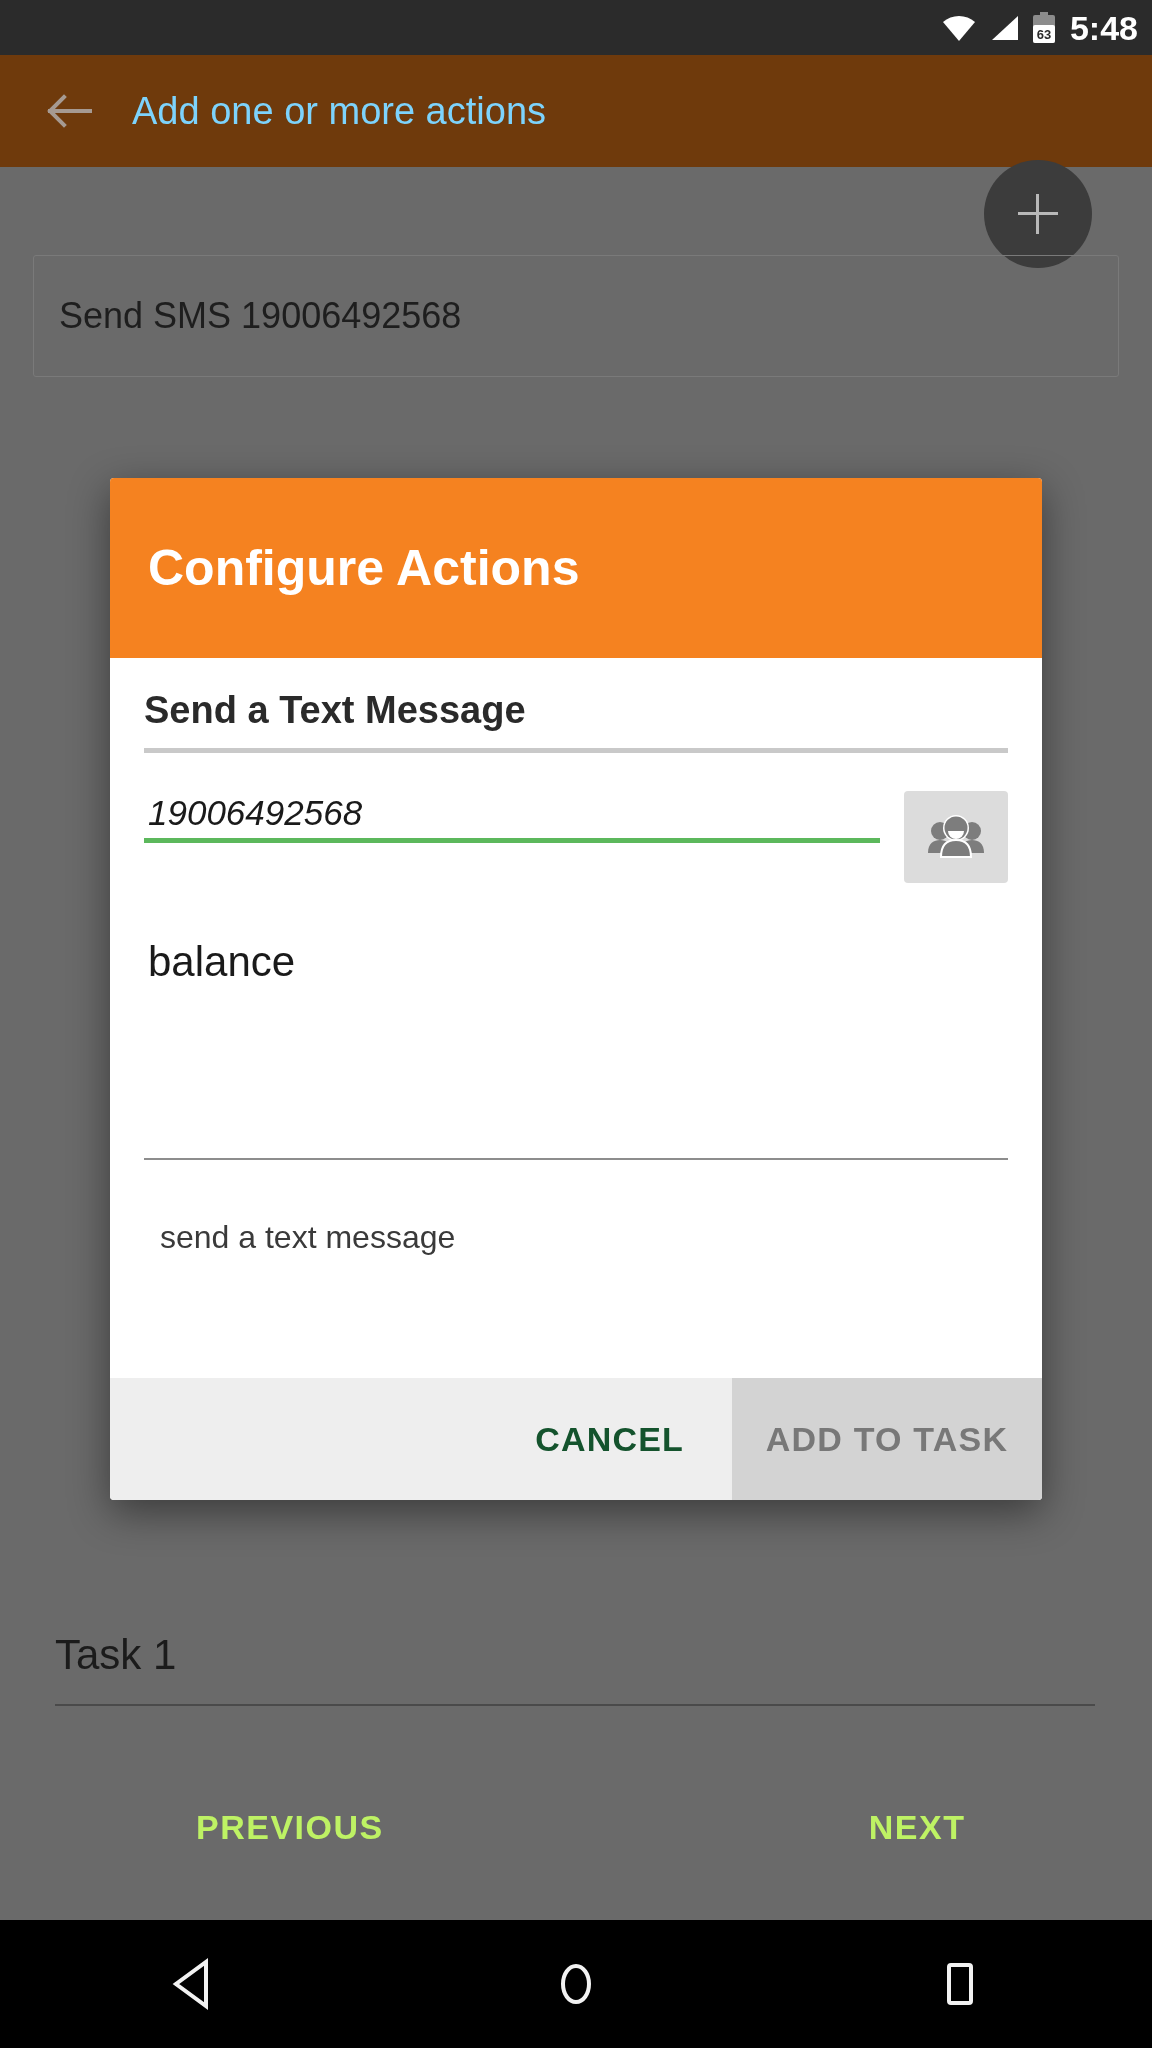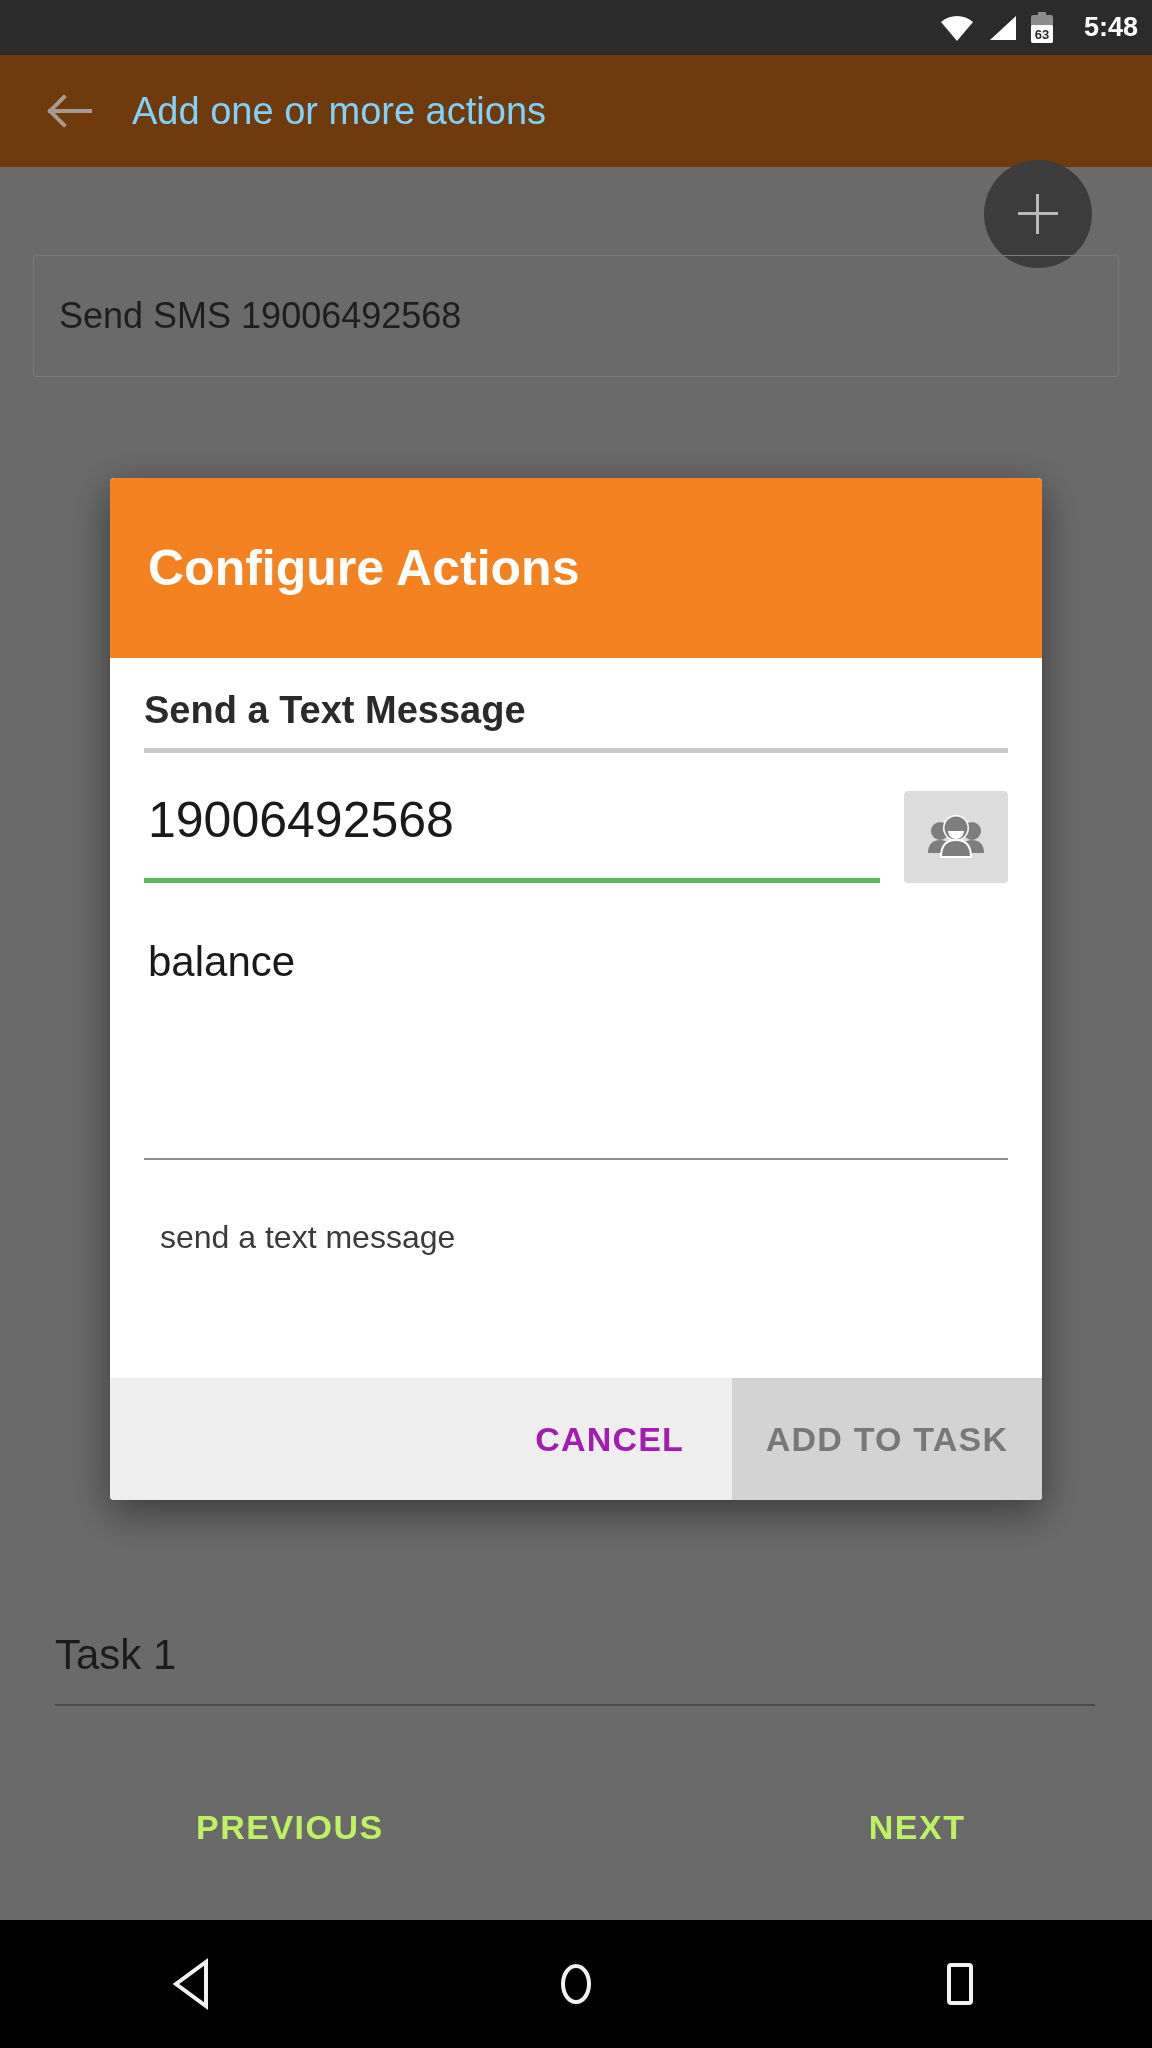--- a/index.html
+++ b/index.html
@@ -18,22 +18,22 @@
   
   .statusbar {
     position: absolute; top: 0; left: 0;
     width: 1152px; height: 55px;
     background: #2b2b2b;
     display: flex; align-items: center; justify-content: flex-end;
     padding-right: 14px;
   }
   .sb-icons { display: flex; align-items: center; gap: 13px; }
   .sb-time {
-    color: #ffffff; font-size: 27px; font-weight: bold;
-    letter-spacing: 0px; margin-left: 30px; line-height: 1;
+    color: #ffffff; font-size: 34px; font-weight: bold;
+    letter-spacing: 0px; margin-left: 14px; line-height: 1;
   }
   .wifi-ico { width: 34px; height: 26px; display:block; }
   .sig-ico  { width: 30px; height: 26px; display:block; }
   .batt-ico { width: 24px; height: 31px; position: relative; display:block; }
 
   
   .appbar {
     position: absolute; top: 55px; left: 0;
     width: 1152px; height: 112px;
     background: #6f3a0c;
@@ -114,22 +114,22 @@
   }
   .section-rule {
     margin-top: 16px; height: 5px; background: #c9c9c9; width: 100%;
   }
 
   .recipient-row {
     display: flex; align-items: flex-start; margin-top: 42px;
   }
   .recipient-field { flex: 1; margin-right: 24px; }
   .recipient-value {
-    color: #1a1a1a; font-size: 50px; line-height: 1;
-    padding-bottom: 33px; padding-left: 4px;
+    color: #1a1a1a; font-size: 35px; line-height: 1;
+    padding-bottom: 8px; padding-left: 4px; font-style: italic;
   }
   .recipient-underline { height: 5px; background: #5cb85c; width: 100%; }
   .contacts-btn {
     width: 104px; height: 92px; background: #dcdcdc; border-radius: 4px;
     display: flex; align-items: center; justify-content: center;
     margin-top: -4px;
   }
   .contacts-btn svg { display: block; }
 
   .message-area {
@@ -145,21 +145,21 @@
     color: #3a3a3a; font-size: 32px; margin-top: 50px; margin-left: 16px;
     line-height: 1;
   }
 
   .dlg-footer {
     height: 122px; background: #eeeeee;
     display: flex; align-items: stretch; justify-content: flex-end;
   }
   .btn-cancel {
     display: flex; align-items: center; justify-content: center;
-    color: #a21caf; font-size: 34px; font-weight: bold; letter-spacing: 1.2px;
+    color: #14532d; font-size: 34px; font-weight: bold; letter-spacing: 1.2px;
     padding: 12px 48px; background: transparent;
   }
   .btn-add {
     display: flex; align-items: center; justify-content: center;
     color: #787878; font-size: 34px; font-weight: bold; letter-spacing: 1.2px;
     width: 310px; background: #d3d3d3;
   }
 
   
   .navbar {

